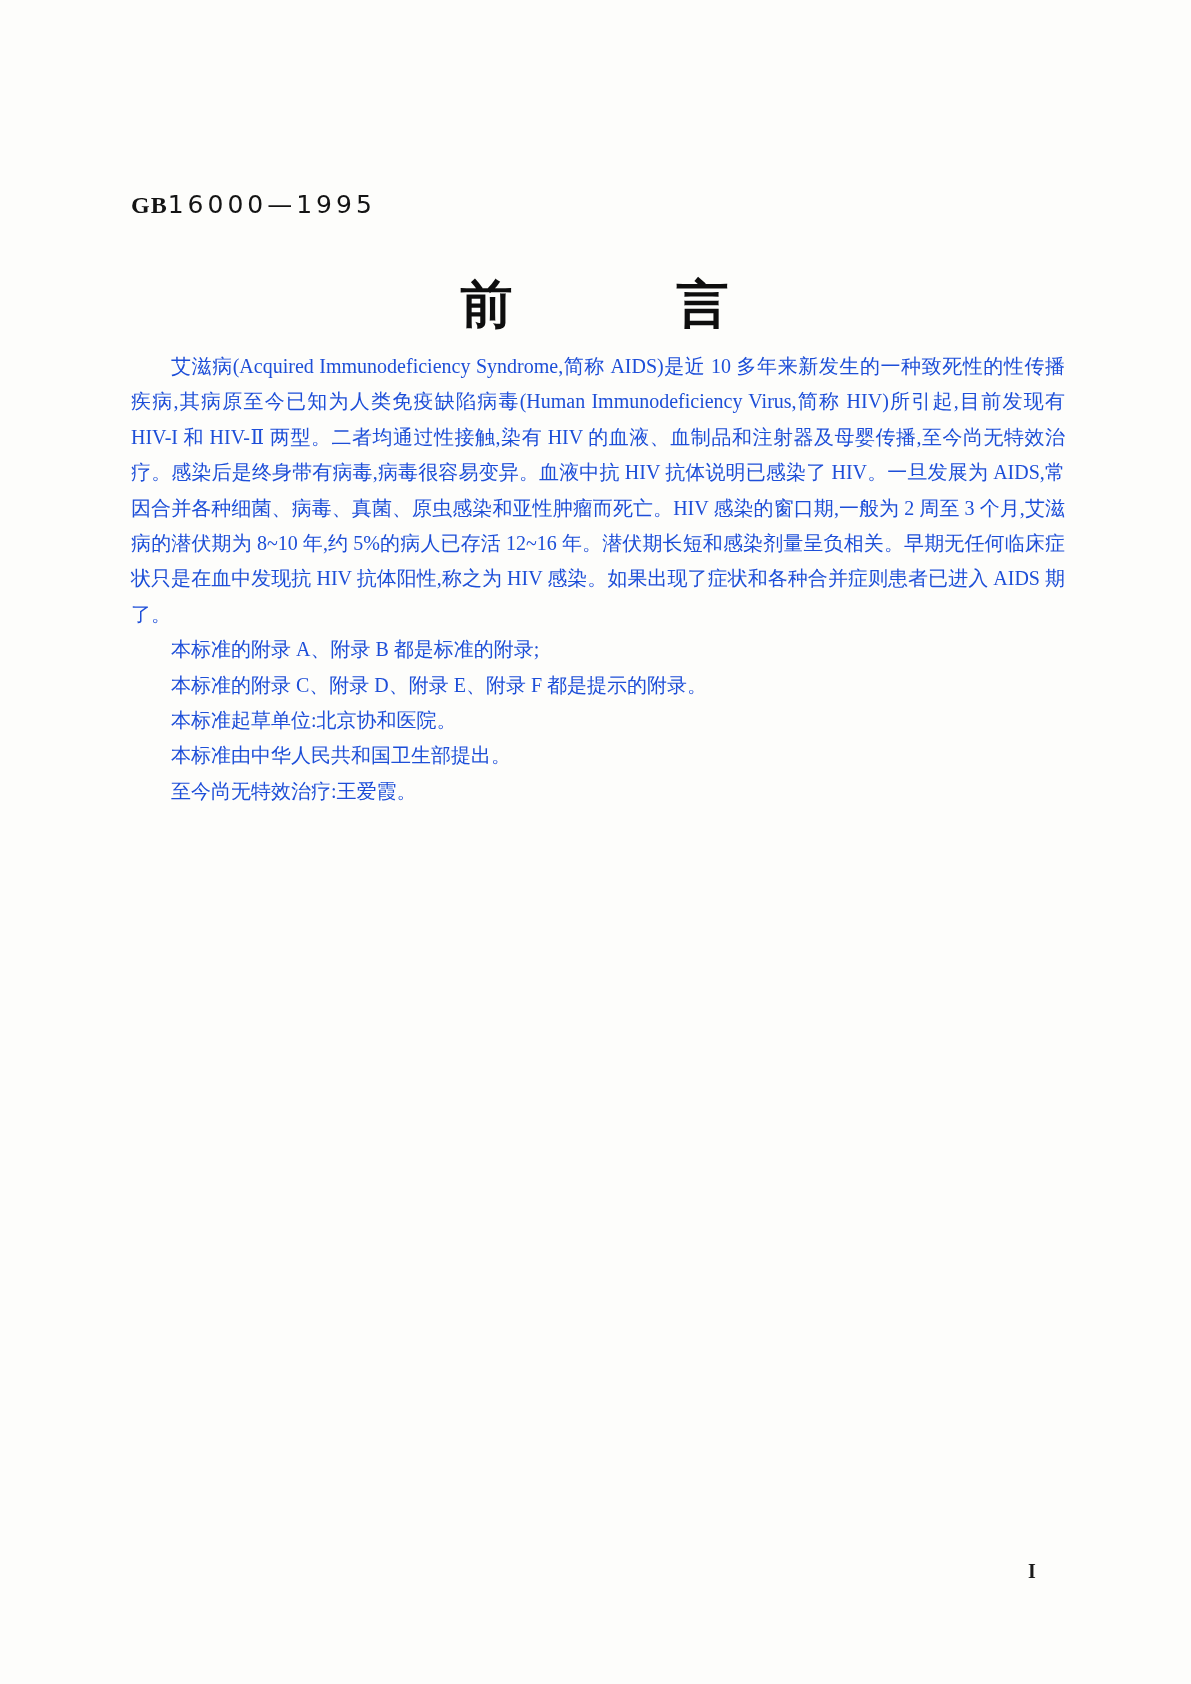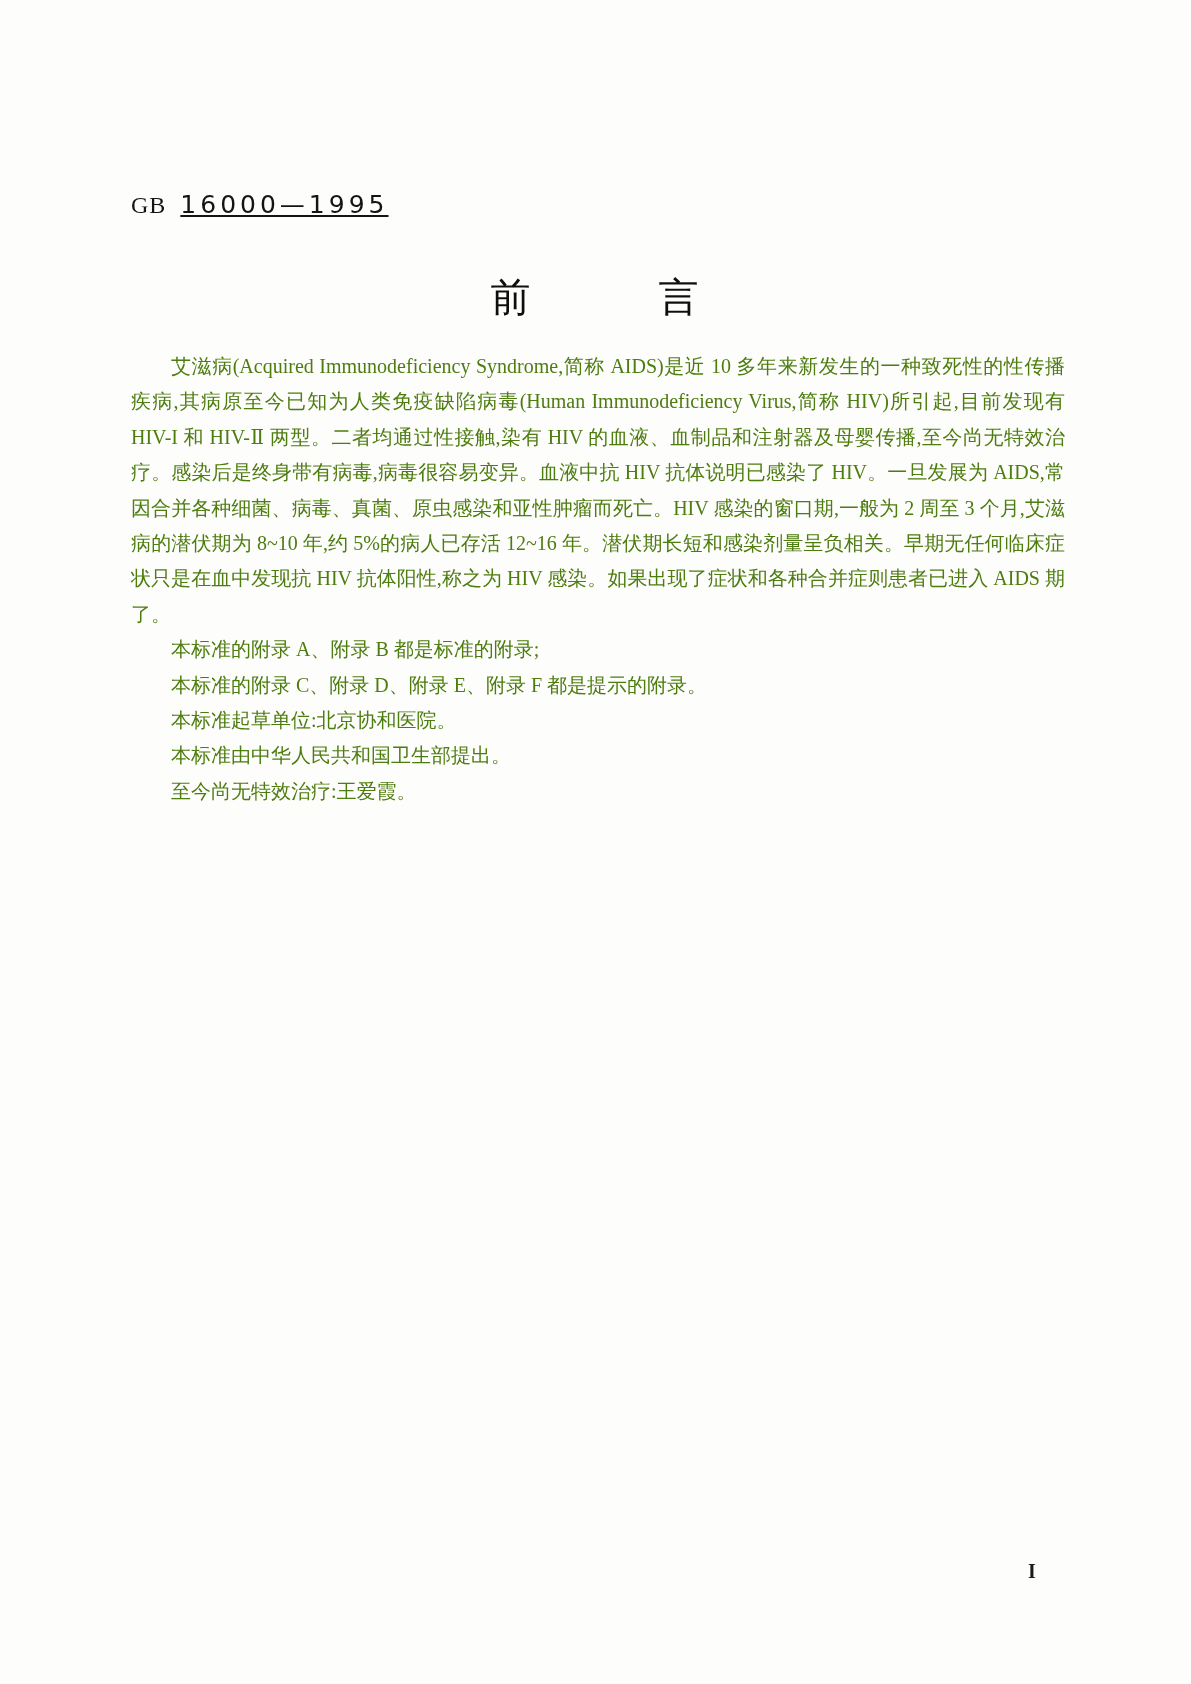--- a/index.html
+++ b/index.html
@@ -19,54 +19,52 @@
   }
   .doc-code {
     position: absolute;
     left: 131px;
     top: 190px;
     font-size: 24px;
     line-height: 30px;
     white-space: nowrap;
   }
   .doc-code .code-prefix {
-    font-weight: normal;
+    font-weight: bold;
     font-family: "Liberation Serif", serif;
     letter-spacing: 1px;
-    margin-right: 14px;
   }
   .doc-code .code-number {
     font-family: "DejaVu Sans", sans-serif;
     font-weight: normal;
     font-size: 25px;
     letter-spacing: 4px;
-    text-decoration: underline;
   }
   .doc-title {
     position: absolute;
     left: 0;
     top: 270px;
     width: 100%;
     text-align: center;
-    font-size: 40px;
-    font-weight: normal;
+    font-size: 52px;
+    font-weight: bold;
     letter-spacing: 2px;
     white-space: pre;
     color: #0e0e0e;
   }
   .foreword-body {
     position: absolute;
     left: 131px;
     top: 349px;
     width: 934px;
     font-size: 20px;
     line-height: 35.4px;
     text-align: justify;
     text-justify: inter-ideograph;
-    color: #4d7c0f;
+    color: #1d4ed8;
   }
   .foreword-body p {
     margin: 0;
     padding: 0;
     text-indent: 2em;
   }
   .page-number {
     position: absolute;
     left: 1028px;
     top: 1560px;

